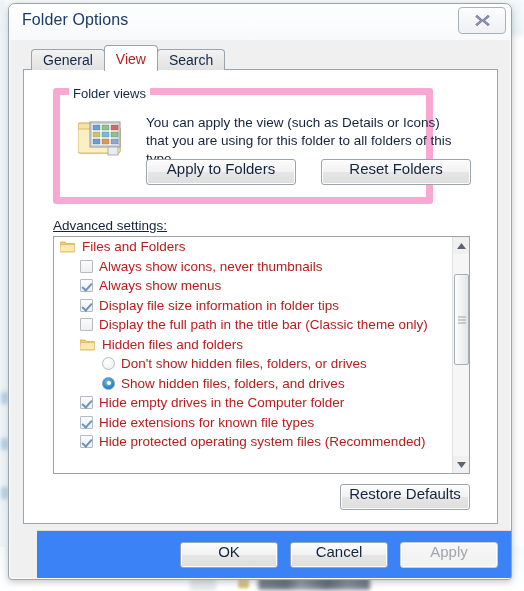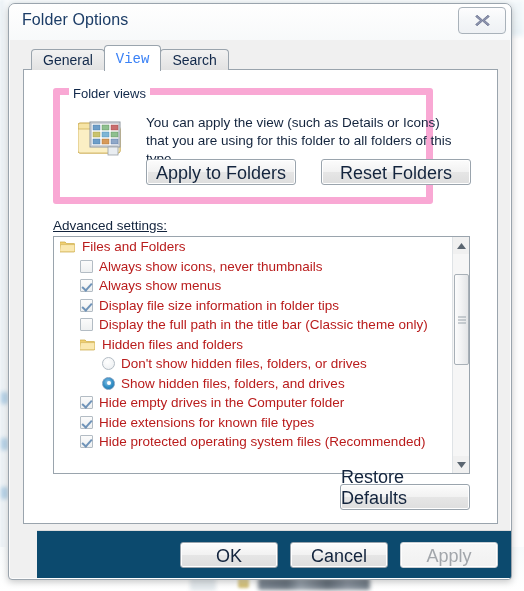--- a/index.html
+++ b/index.html
@@ -142,25 +142,24 @@
     border-bottom: none;
     border-radius: 4px 4px 0 0;
     background: linear-gradient(180deg,#f2f2f2 0%,#e2e2e2 100%);
     margin-right: -1px;
     cursor: pointer;
     box-sizing: border-box;
   }
   .tab.active {
     height: 26px;
     background: #ffffff;
-    color: #3b82f6;
+    color: #b91c1c;
     z-index: 5;
     position: relative;
     top: 1px;
-    font-family: Liberation Mono, monospace;
   }
 
   
   .tabpage {
     position: absolute;
     left: 14px; top: 65px;
     width: 475px; height: 455px;
     background: #ffffff;
     border: 1px solid #9aa4ad;
     box-sizing: border-box;
@@ -197,26 +196,26 @@
     color: #13243d;
     line-height: 18px;
   }
   .fv-buttons {
     position: absolute;
     left: 86px; top: 64px;
     display: flex;
     gap: 25px;
   }
   .btn {
-    font-size: 18px;
+    font-size: 15px;
     color: #13243d;
     border: 1px solid #9aa4ad;
     border-radius: 3px;
     background: linear-gradient(180deg,#fcfcfc 0%, #f2f2f2 48%, #e6e6e6 49%, #dedede 100%);
-    display: flex; align-items: flex-end; justify-content: center;
+    display: flex; align-items: flex-start; justify-content: center;
     cursor: pointer;
     box-sizing: border-box;
     box-shadow: 0 0 0 1px #fff inset;
   }
   .btn.wide { width: 150px; height: 26px; }
 
   
   .adv-label {
     position: absolute;
     left: 29px; top: 148px;
@@ -339,21 +338,21 @@
     left: 29px; top: 414px;
     width: 417px;
     display: flex; justify-content: flex-end;
   }
   .btn.restore { width: 130px; height: 26px; }
 
   
   .bottombar {
     position: absolute;
     left: 0; right: 0; bottom: 0; height: 48px;
-    background: #0c4a6e;
+    background: #3b82f6;
     border-top: 1px solid #dcdcdc;
     box-shadow: 0 -1px 0 #ffffff inset;
     margin-left: 28px;
   }
   .bottom-buttons {
     position: absolute;
     right: 13px; top: 11px;
     display: flex; gap: 12px;
   }
   .btn.dlg { width: 98px; height: 26px; }

